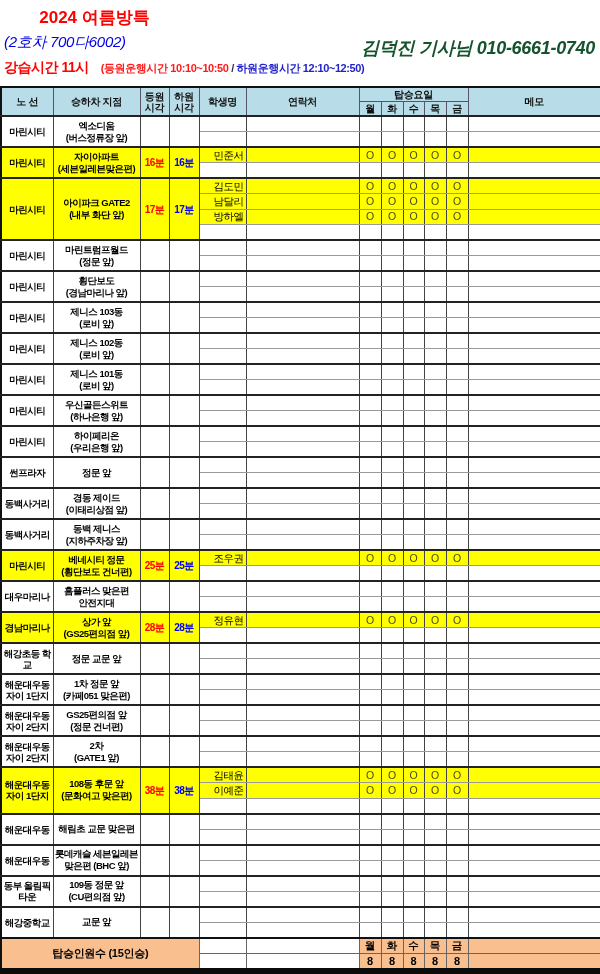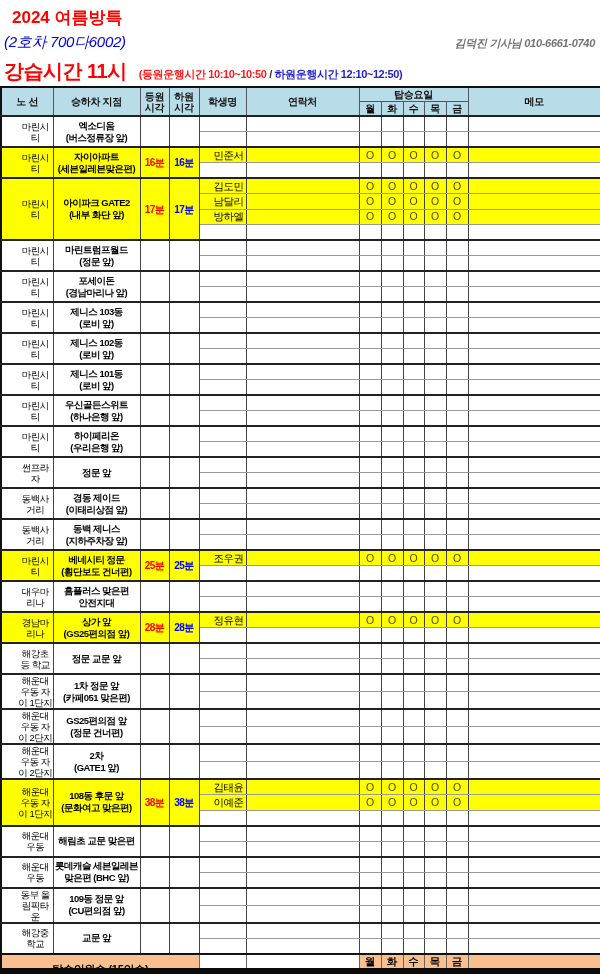--- a/index.html
+++ b/index.html
@@ -1,41 +1,41 @@
 <!DOCTYPE html>
 <html><head>
 <meta charset="utf-8">
 <style>
   html,body{margin:0;padding:0;background:#fff;}
   body{width:600px;height:974px;position:relative;font-family:"Liberation Sans",sans-serif;overflow:hidden;}
   .sheet{position:absolute;left:0;top:0;width:600px;height:974px;background:#fff;}
 
   
-  .season{position:absolute;left:12px;top:6px;width:165px;text-align:left;color:#ff0000;font-weight:bold;font-size:17px;}
+  .season{position:absolute;left:12px;top:6px;width:165px;text-align:center;color:#ff0000;font-weight:bold;font-size:17px;}
   .title{position:absolute;left:172px;top:3px;font-size:21px;font-weight:bold;color:#111;white-space:nowrap;letter-spacing:-0.5px;}
   .title .tith{color:#ff6600;}
   .busno{position:absolute;left:4px;top:33px;color:#0000e6;font-style:italic;font-weight:normal;font-size:15px;letter-spacing:-0.3px;}
-  .driver{position:absolute;right:5px;top:36px;color:#737373;font-style:italic;font-weight:bold;font-size:11px;letter-spacing:-0.3px;}
+  .driver{position:absolute;right:5px;top:36px;color:#14532d;font-style:italic;font-weight:bold;font-size:18px;letter-spacing:-0.3px;}
   .classline{position:absolute;left:4px;top:58px;white-space:nowrap;}
-  .classline .big{color:#ff0000;font-weight:bold;font-size:20px;letter-spacing:-0.5px;}
+  .classline .big{color:#ff0000;font-weight:bold;font-size:14px;letter-spacing:-0.5px;}
   .classline .sm{font-size:11px;font-weight:bold;letter-spacing:-0.4px;}
   .clr{color:#ff1a1a;margin-left:12px;} .clb{color:#2222cc;} .cld{color:#333;}
 
   
   table{position:absolute;left:0;top:86px;width:600px;border-collapse:collapse;table-layout:fixed;border:2px solid #111;}
   th,td{padding:0;overflow:hidden;
         border-left:1px solid #444;border-right:1px solid #444;
         border-top:1px solid #999;border-bottom:1px solid #999;
         text-align:center;vertical-align:middle;}
   thead th{background:#b9dde8;font-size:10px;font-weight:bold;color:#111;
            border-color:#556;line-height:11px;height:13px;letter-spacing:-0.3px;}
   tbody tr{height:15.5px;}
   tbody td{font-size:10.5px;line-height:13px;background:#fff;}
   .bs td{border-top:2px solid #222;}
-  .route{font-weight:normal;font-size:9.5px;line-height:11px;letter-spacing:-0.5px;padding-left:16px;}
+  .route{font-weight:bold;font-size:9.5px;line-height:11px;letter-spacing:-0.5px;}
   .stopc{font-weight:bold;font-size:9.5px;line-height:12px;letter-spacing:-0.5px;white-space:nowrap;margin-left:21px;}
   .timec{font-weight:bold;font-size:10px;letter-spacing:-0.5px;margin-left:34px;}
   .pk{color:#ff0000;} .dk{color:#0000f0;}
   .student{text-align:left;padding-left:14px;font-size:10.5px;letter-spacing:-0.5px;}
   .day{color:#4a4a10;font-size:10.5px;}
   .hl{background:#ffff00 !important;}
 
   tfoot tr{height:16px;}
   tfoot td{font-size:11px;background:#f9bf8f;border-color:#666;}
   tfoot tr:first-child td{border-top:2px solid #111;}
@@ -224,21 +224,21 @@
           <td class="day"></td>
           <td class="day"></td>
           <td class="day"></td>
           <td class="day"></td>
           <td class="day"></td>
           <td class="memo"></td>
         </tr>
         <tr class="bs">
           <td class="route" rowspan="2">마린시티</td>
           <td class="stopc" rowspan="2">
-            <div>포세이돈</div>
+            <div>횡단보도</div>
             <div>(경남마리나 앞)</div>
           </td>
           <td class="timec pk" rowspan="2"></td>
           <td class="timec dk" rowspan="2"></td>
           <td class="student"></td>
           <td class="contact"></td>
           <td class="day"></td>
           <td class="day"></td>
           <td class="day"></td>
           <td class="day"></td>

